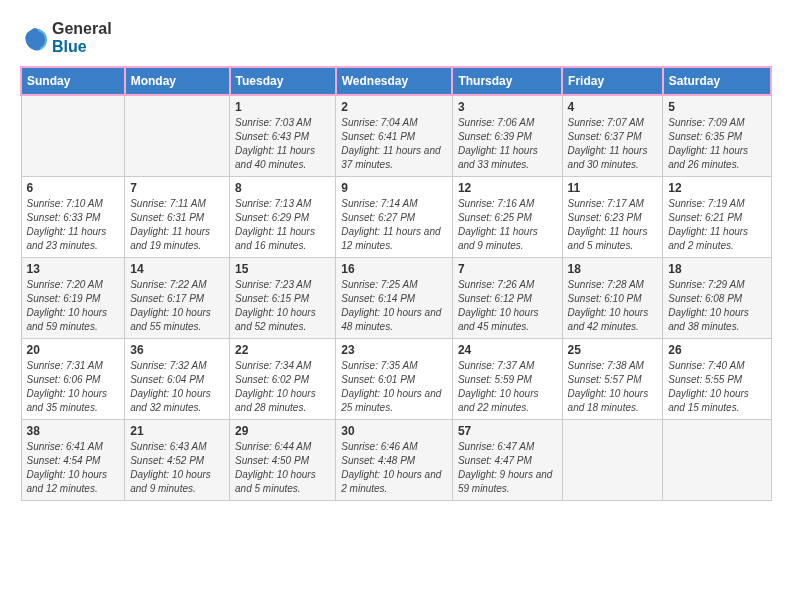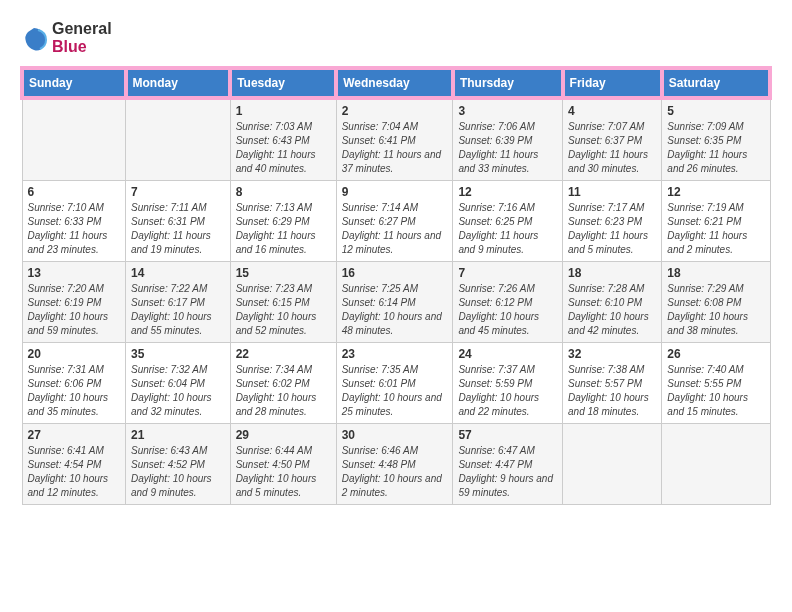--- a/index.html
+++ b/index.html
@@ -33,21 +33,21 @@
       border-collapse: collapse;
       font-size: 11px;
     }
     thead tr th {
       background-color: #3a7ec8;
       color: #fff;
       text-align: left;
       padding: 6px 5px;
       font-size: 12px;
       font-weight: bold;
-      border: 4px solid #f9a8d4;
+      border: 2px solid #f9a8d4;
     }
     tbody tr td {
       border: 1px solid #ccc;
       vertical-align: top;
       padding: 4px 5px;
       min-height: 70px;
       height: 80px;
       color: #333;
       background: #fff;
     }
@@ -77,21 +77,21 @@
 <body>
 
 <div class="header">
   <div class="logo">
     <svg class="logo-icon" viewBox="0 0 28 28" xmlns="http://www.w3.org/2000/svg">
       <path d="M14 4 Q20 4 24 10 Q28 16 24 22 Q20 28 14 26 Q8 24 6 18 Q4 12 8 8 Z" fill="#3a7ec8"></path>
       <path d="M18 6 Q26 8 26 16 Q26 22 20 25" fill="none" stroke="#5ab0e8" stroke-width="2"></path>
     </svg>
     <div>
       <span style="font-size:16px;font-weight:bold;color:#333;">General</span><br>
-      <span style="font-size:16px;font-weight:bold;color:#be185d;">Blue</span>
+      <span style="font-size:16px;font-weight:bold;color:#0369a1;">Blue</span>
     </div>
   </div>
   <div class="title-block">
     <div class="month-title"></div>
     <div class="location"></div>
   </div>
 </div>
 
 <table>
   <thead>
@@ -189,47 +189,47 @@
           <span class="day-num">18</span>
           <div class="day-info">Sunrise: 7:29 AM<br>Sunset: 6:08 PM<br>Daylight: 10 hours and 38 minutes.</div>
         </td>
       </tr>
       <tr>
         <td>
           <span class="day-num">20</span>
           <div class="day-info">Sunrise: 7:31 AM<br>Sunset: 6:06 PM<br>Daylight: 10 hours and 35 minutes.</div>
         </td>
         <td>
-          <span class="day-num">35</span>
+          <span class="day-num">36</span>
           <div class="day-info">Sunrise: 7:32 AM<br>Sunset: 6:04 PM<br>Daylight: 10 hours and 32 minutes.</div>
         </td>
         <td>
           <span class="day-num">22</span>
           <div class="day-info">Sunrise: 7:34 AM<br>Sunset: 6:02 PM<br>Daylight: 10 hours and 28 minutes.</div>
         </td>
         <td>
           <span class="day-num">23</span>
           <div class="day-info">Sunrise: 7:35 AM<br>Sunset: 6:01 PM<br>Daylight: 10 hours and 25 minutes.</div>
         </td>
         <td>
           <span class="day-num">24</span>
           <div class="day-info">Sunrise: 7:37 AM<br>Sunset: 5:59 PM<br>Daylight: 10 hours and 22 minutes.</div>
         </td>
         <td>
-          <span class="day-num">32</span>
+          <span class="day-num">25</span>
           <div class="day-info">Sunrise: 7:38 AM<br>Sunset: 5:57 PM<br>Daylight: 10 hours and 18 minutes.</div>
         </td>
         <td>
           <span class="day-num">26</span>
           <div class="day-info">Sunrise: 7:40 AM<br>Sunset: 5:55 PM<br>Daylight: 10 hours and 15 minutes.</div>
         </td>
       </tr>
       <tr>
         <td>
-          <span class="day-num">27</span>
+          <span class="day-num">38</span>
           <div class="day-info">Sunrise: 6:41 AM<br>Sunset: 4:54 PM<br>Daylight: 10 hours and 12 minutes.</div>
         </td>
         <td>
           <span class="day-num">21</span>
           <div class="day-info">Sunrise: 6:43 AM<br>Sunset: 4:52 PM<br>Daylight: 10 hours and 9 minutes.</div>
         </td>
         <td>
           <span class="day-num">29</span>
           <div class="day-info">Sunrise: 6:44 AM<br>Sunset: 4:50 PM<br>Daylight: 10 hours and 5 minutes.</div>
         </td>

